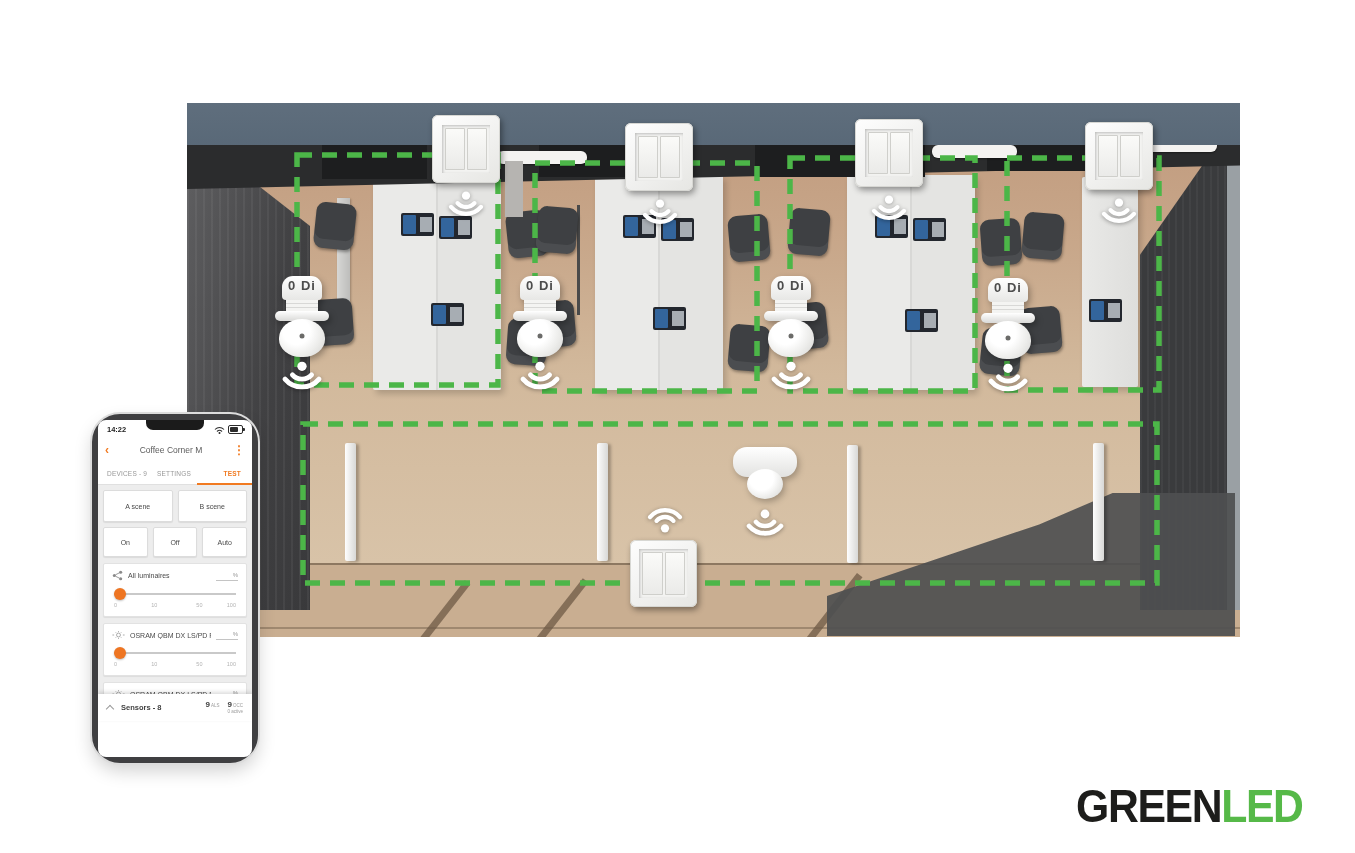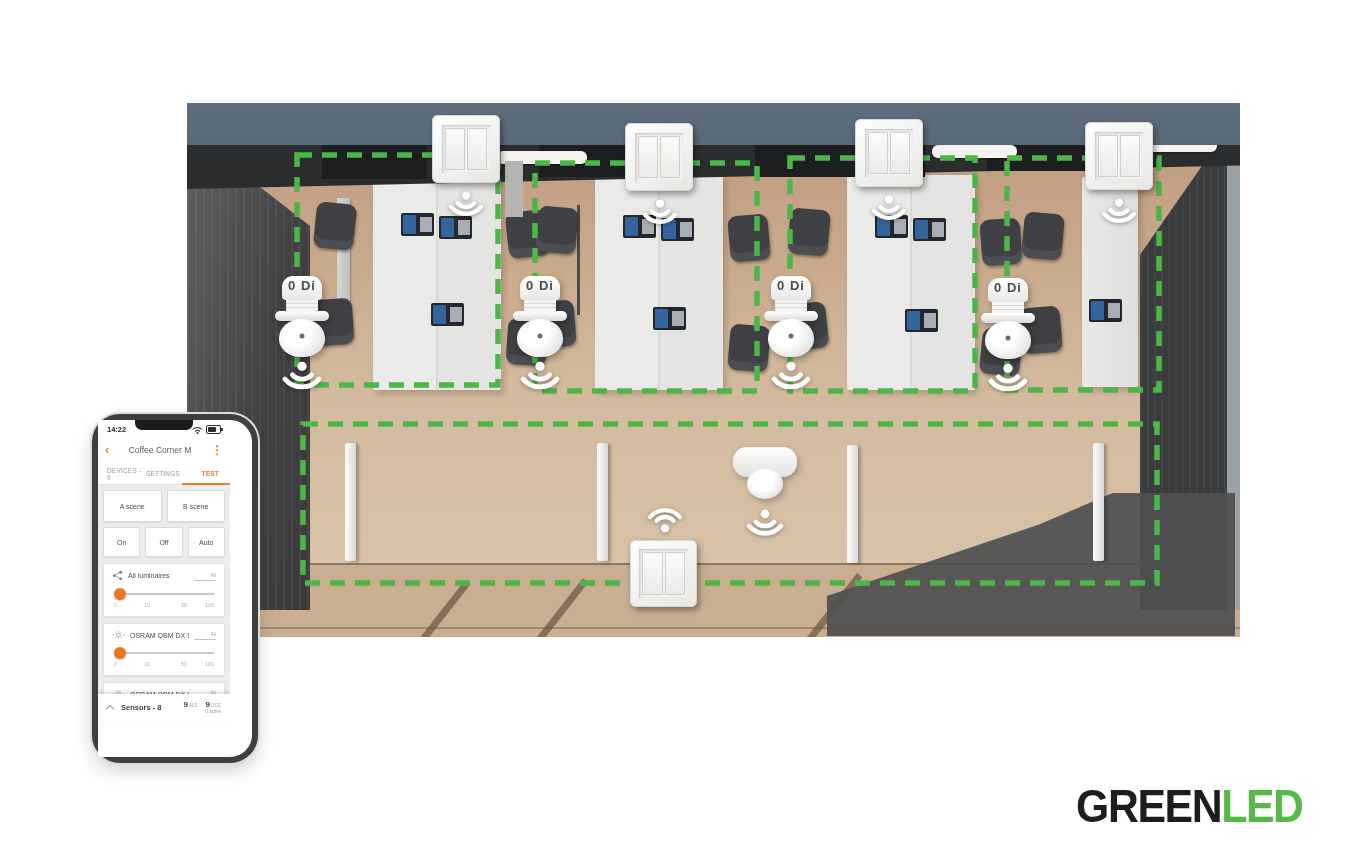--- a/index.html
+++ b/index.html
@@ -70,21 +70,21 @@
     background:linear-gradient(180deg,#ffffff,#e2e2e0);}
   .csensor .dome{position:absolute;left:17px;top:22px;width:36px;height:30px;border-radius:50%;
     background:radial-gradient(circle at 40% 30%,#ffffff 0 40%,#e9e9e7 70%,#d2d2d0 100%);}
 
   .wifi{filter:drop-shadow(0 1px 2px rgba(0,0,0,.35));}
 
   
   #phone{position:absolute;left:92px;top:414px;width:166px;height:349px;z-index:60;
     background:#fff;border:6px solid #3f3f41;border-radius:28px;box-sizing:border-box;
     box-shadow:0 0 0 2px #dcdcdc,0 8px 18px rgba(0,0,0,.18);}
-  #screen{position:relative;width:132px;height:337px;border-radius:3px;overflow:hidden;background:#fff;}
+  #screen{position:relative;width:154px;height:337px;border-radius:8px;overflow:hidden;background:#fff;}
   .notch{position:absolute;left:50%;top:0;transform:translateX(-50%);width:58px;height:10px;background:#1b1b1b;border-radius:0 0 7px 7px;z-index:5;}
   .statusbar{display:flex;align-items:center;height:16px;padding:3px 9px 0;box-sizing:border-box;}
   .time{font-size:7.5px;font-weight:bold;color:#222;}
   .sb-right{margin-left:auto;display:flex;align-items:center;gap:3px;}
   .battery{width:13px;height:6.5px;border:1px solid #2b2b2b;border-radius:2px;position:relative;}
   .battery .fill{position:absolute;left:.5px;top:.5px;bottom:.5px;width:8px;background:#2b2b2b;border-radius:1px;}
   .battery .nub{position:absolute;right:-2.5px;top:1.5px;width:1.5px;height:3px;background:#2b2b2b;border-radius:0 1px 1px 0;}
   .appheader{display:flex;align-items:center;height:27px;padding:0 7px;}
   .backicon,.menuicon{color:#f17a21;font-weight:bold;font-size:12px;line-height:1;}
   .apptitle{flex:1;text-align:center;font-size:8.5px;color:#5c5c5c;}

